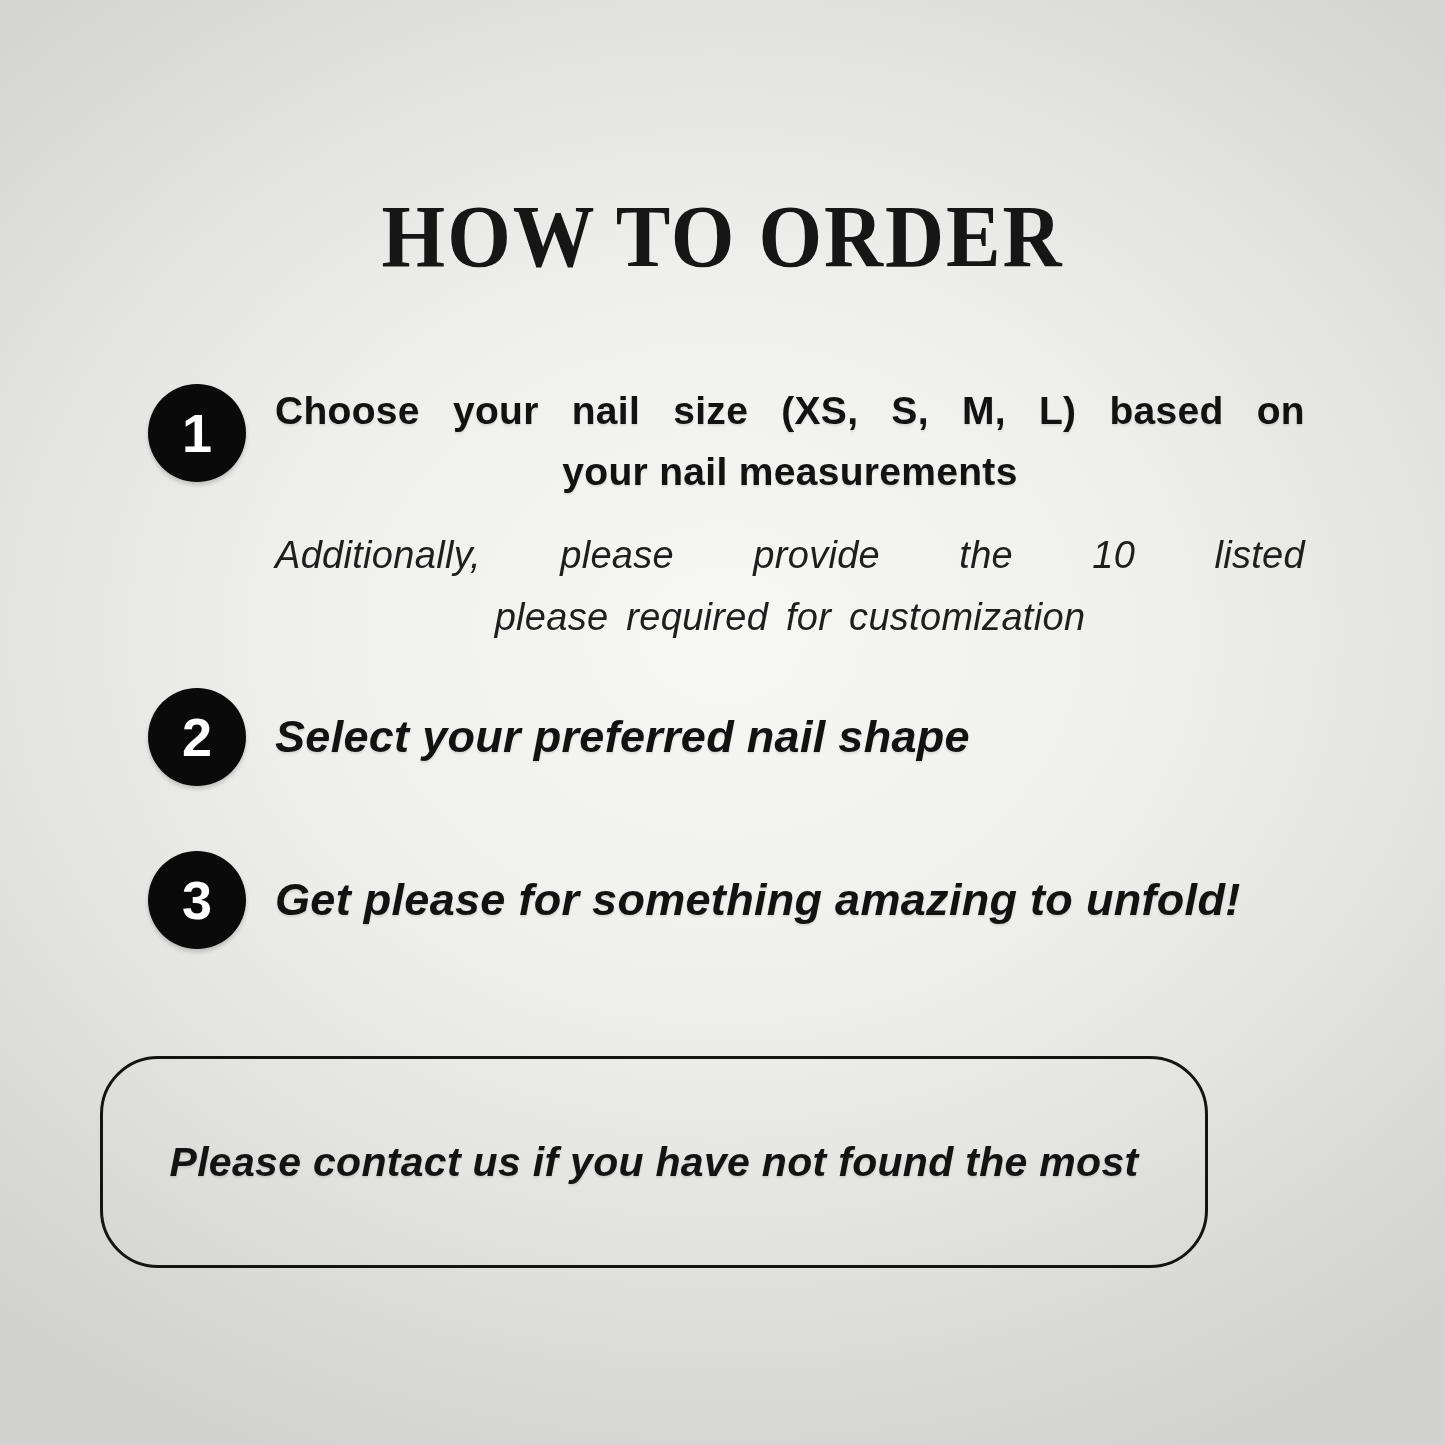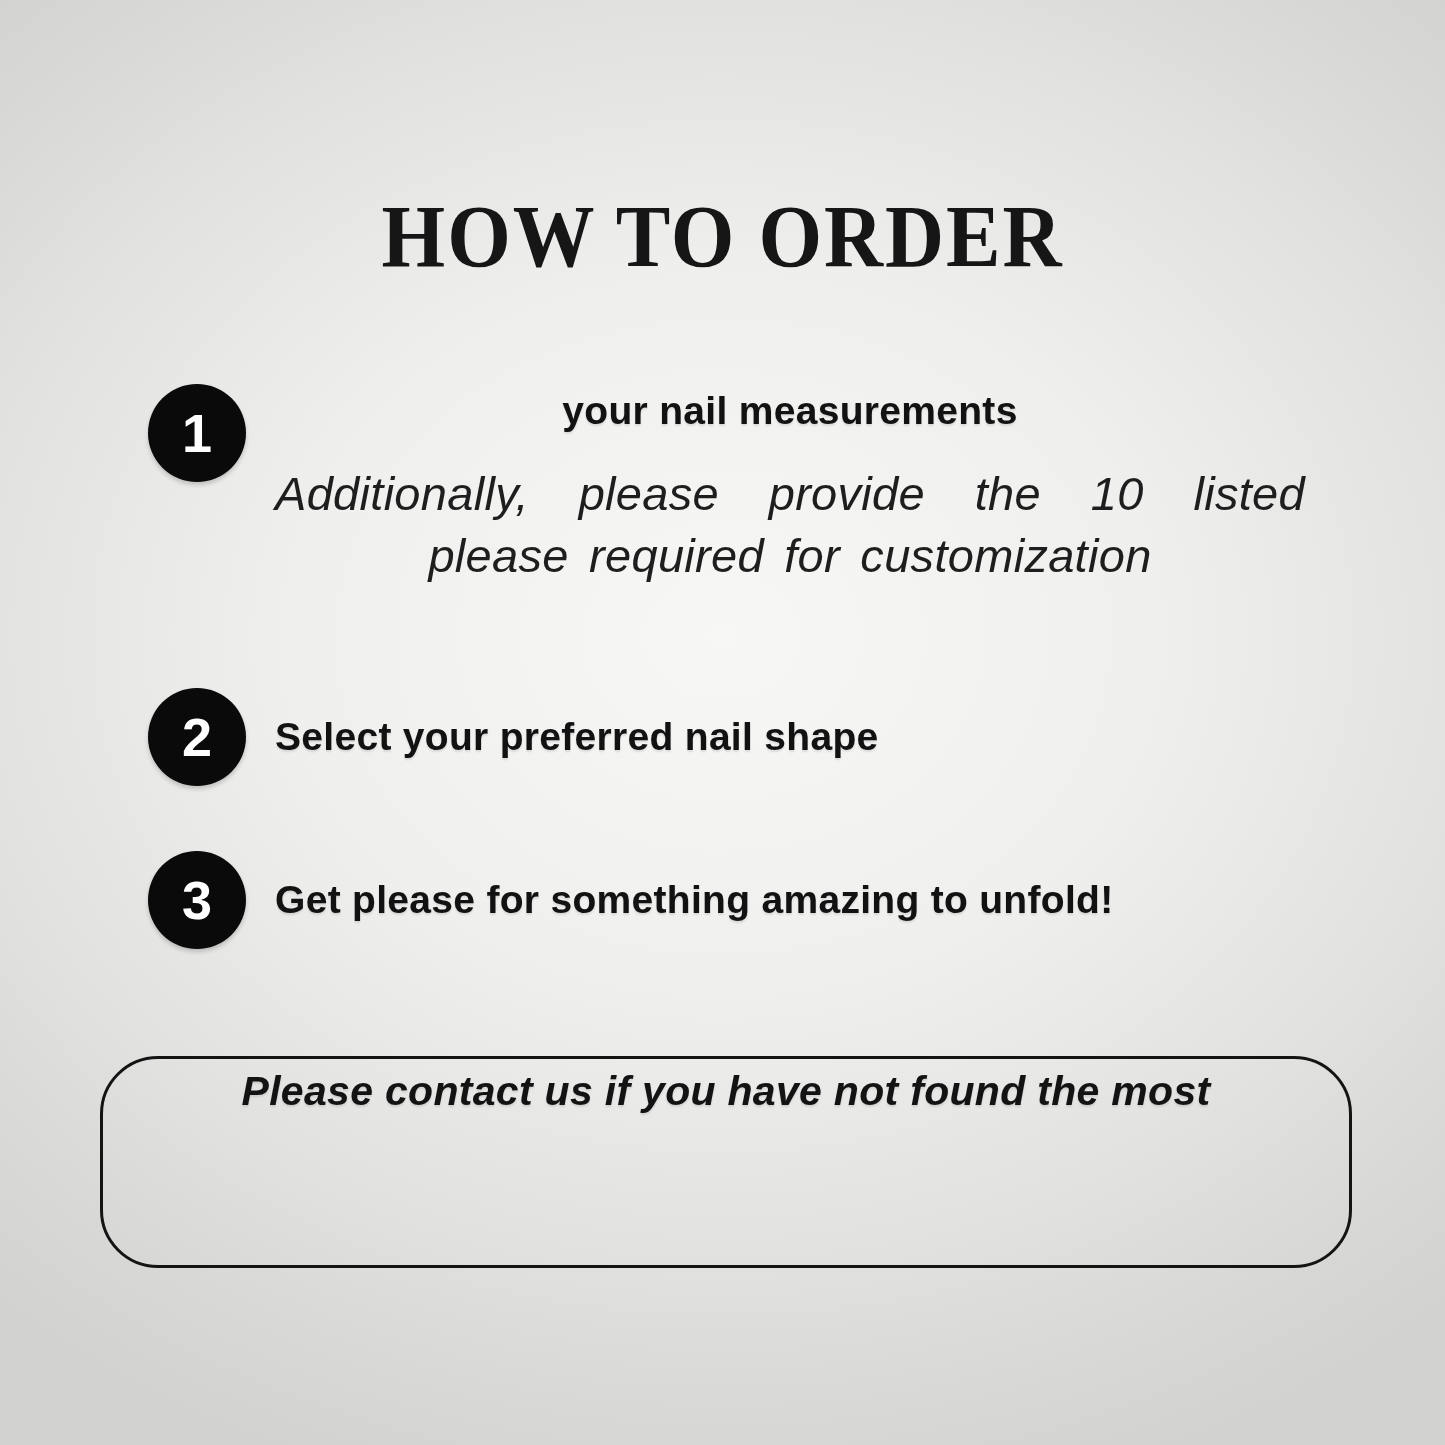--- a/index.html
+++ b/index.html
@@ -72,51 +72,53 @@
   .step-title {
     font-weight: 700;
     font-size: 39px;
     line-height: 61px;
     letter-spacing: 0.3px;
     color: #121212;
     text-shadow: 0 2px 2px rgba(0,0,0,0.10);
   }
   .single-title {
     font-weight: 700;
-    font-size: 39px;
+    font-size: 45px;
     letter-spacing: 0.3px;
     color: #121212;
     text-shadow: 0 2px 2px rgba(0,0,0,0.10);
+    font-style: italic;
   }
   .jline {
     text-align: justify;
     text-align-last: justify;
   }
   .nline { text-align: center; }
   .step-note {
     margin-top: 22px;
     font-style: italic;
     font-weight: 400;
-    font-size: 47px;
+    font-size: 38px;
     line-height: 62px;
     letter-spacing: 0.3px;
     word-spacing: 7px;
     color: #1e1e1e;
   }
   .contact-box {
     position: absolute;
     left: 100px;
     top: 1056px;
-    width: 1252px;
+    width: 1108px;
     height: 212px;
     box-sizing: border-box;
     border: 3px solid #141414;
     border-radius: 58px;
     display: flex;
     flex-direction: column;
+    justify-content: center;
     text-align: center;
     font-weight: 700;
     font-style: italic;
     font-size: 41px;
     line-height: 64px;
     letter-spacing: 0.3px;
     color: #131313;
     text-shadow: 0 2px 2px rgba(0,0,0,0.10);
   }
 </style>
@@ -126,20 +128,21 @@
 <div class="canvas">
 
   <h1 class="title">HOW TO ORDER</h1>
 
   <section class="step step-1">
     <div class="badge">
       <span class="badge-num">1</span>
     </div>
     <div class="step-body">
       <div class="step-title">
+        <div class="jline">Choose your nail size (XS, S, M, L) based on</div>
         <div class="nline">your nail measurements</div>
       </div>
       <div class="step-note">
         <div class="jline">Additionally, please provide  the 10 listed</div>
         <div class="nline">please required for customization</div>
       </div>
     </div>
   </section>
 
   <section class="step step-2 centered">

